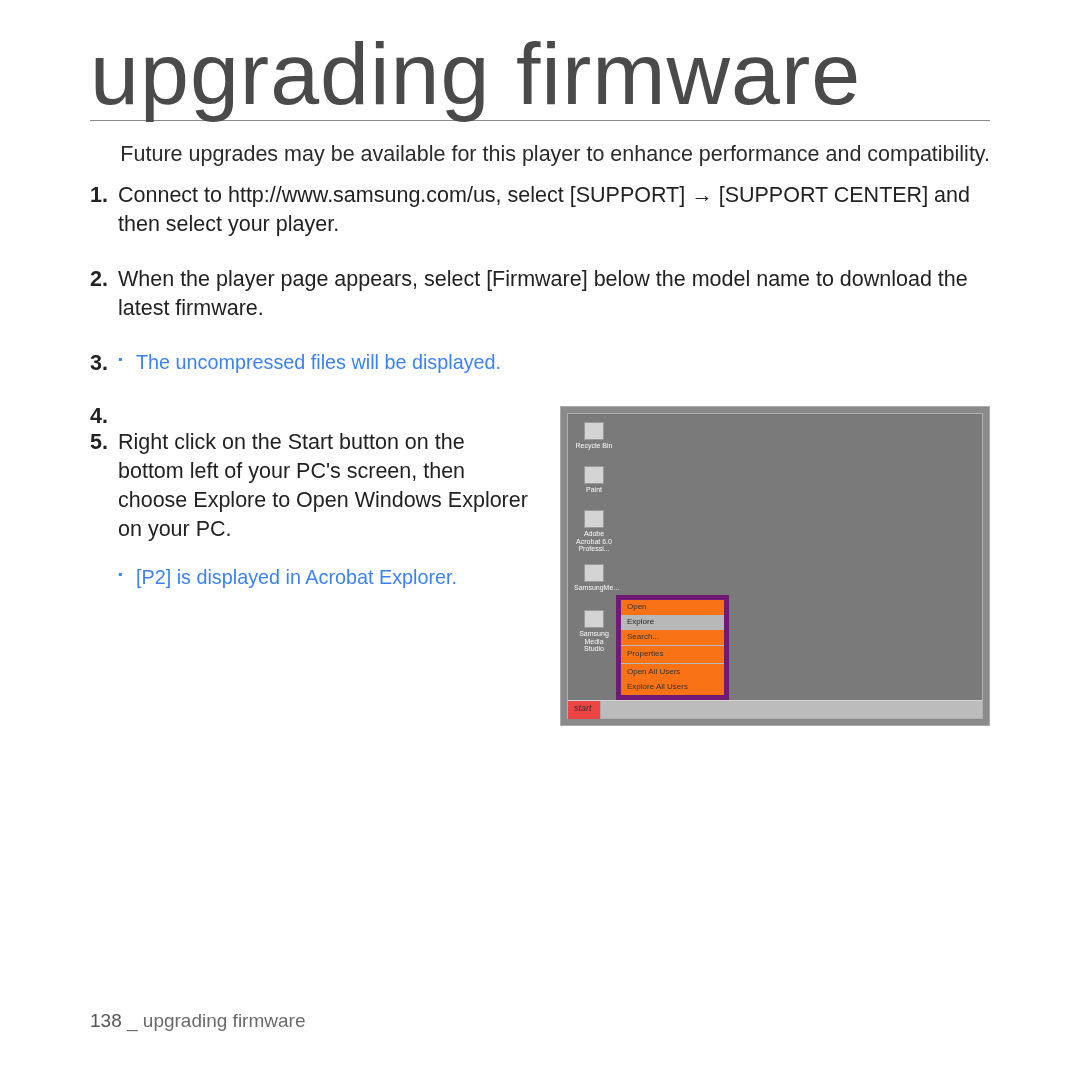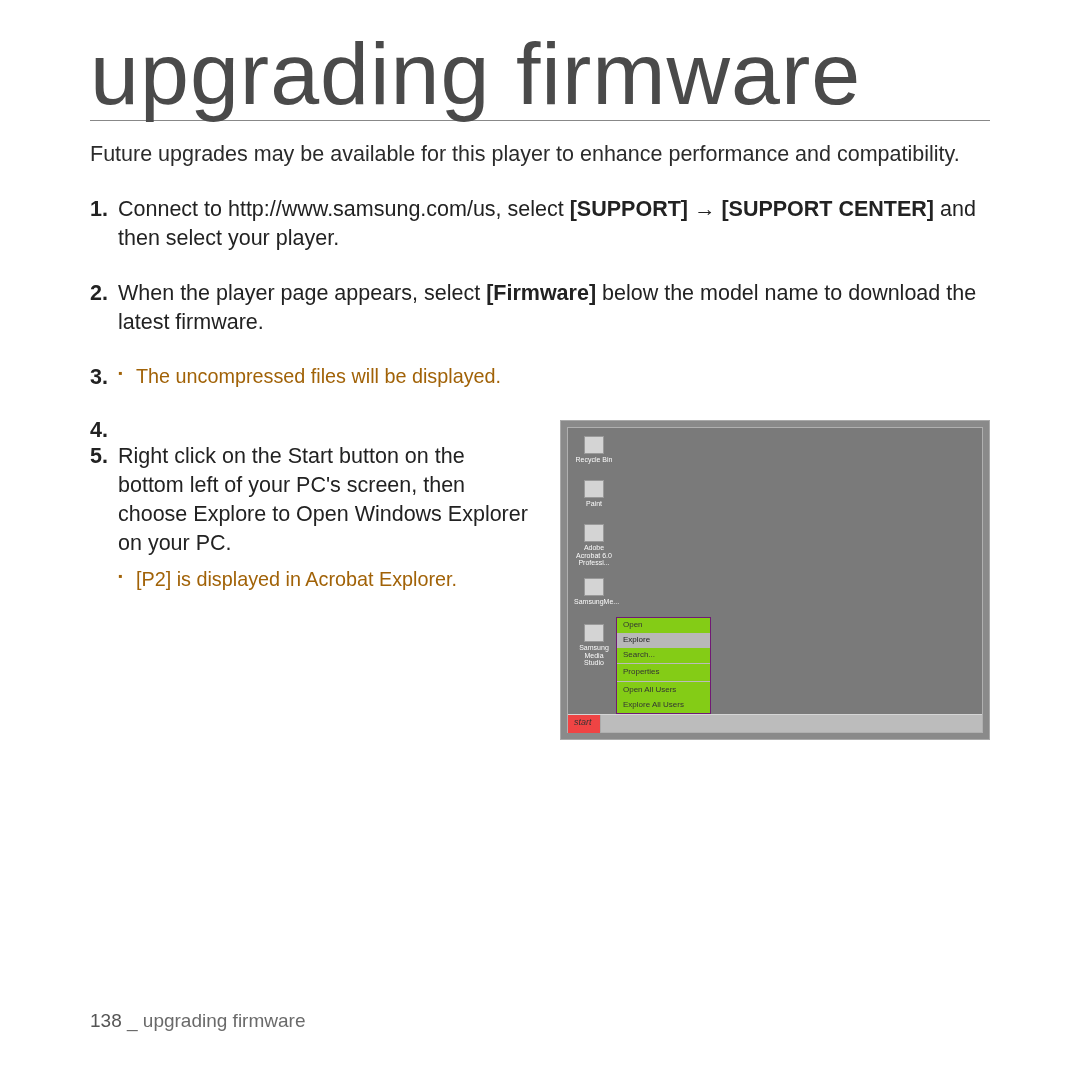--- a/index.html
+++ b/index.html
@@ -19,22 +19,23 @@
     letter-spacing: 1px;
     color: #4a4a4a;
     border-bottom: 1px solid #888;
     padding-bottom: 2px;
     margin-bottom: 18px;
     line-height: 1;
   }
   .intro {
     font-size: 21.5px;
     color: #2b2b2b;
-    margin-bottom: 26px;
+    margin-bottom: 12px;
     line-height: 1.4;
+    text-align: right;
   }
   ol.steps {
     list-style: none;
     counter-reset: step;
     font-size: 21.5px;
     color: #222;
   }
   ol.steps > li {
     counter-increment: step;
     margin-bottom: 26px;
@@ -43,34 +44,34 @@
     position: relative;
   }
   ol.steps > li::before {
     content: counter(step) ".";
     font-weight: bold;
     position: absolute;
     left: 0;
   }
   .sub {
     font-size: 19.8px;
-    color: #a16207;
-    margin-top: 8px;
+    color: #3b82f6;
+    margin-top: 20px;
     padding-left: 18px;
     position: relative;
   }
   .sub::before {
     content: "▪";
     position: absolute;
     left: 0;
     top: 0;
     font-size: 12px;
     line-height: 1.8;
   }
-  .bold { font-weight: bold; text-align: right; }
+  .bold { font-weight: normal; text-align: right; }
   .arrow { font-family: Arial; }
   .row-with-image {
     display: flex;
     gap: 24px;
     align-items: flex-start;
   }
   .row-with-image .text-col {
     flex: 1;
   }
   .desktop-illustration {
@@ -117,23 +118,23 @@
     background: #ef4444;
     font-size: 9px;
     color: #333;
     border-right: 1px solid #aaa;
     font-style: italic;
   }
   .context-menu {
     position: absolute;
     left: 48px;
     bottom: 18px;
-    width: 95px;
-    background: #84cc16;
-    border: 1px solid #701a75;
+    width: 113px;
+    background: #f97316;
+    border: 5px solid #701a75;
     font-size: 8px;
     color: #333;
   }
   .context-menu .mi {
     padding: 2px 6px;
     border-bottom: 0;
     white-space: nowrap;
   }
   .context-menu .sep {
     border-top: 1px solid #bbb;

